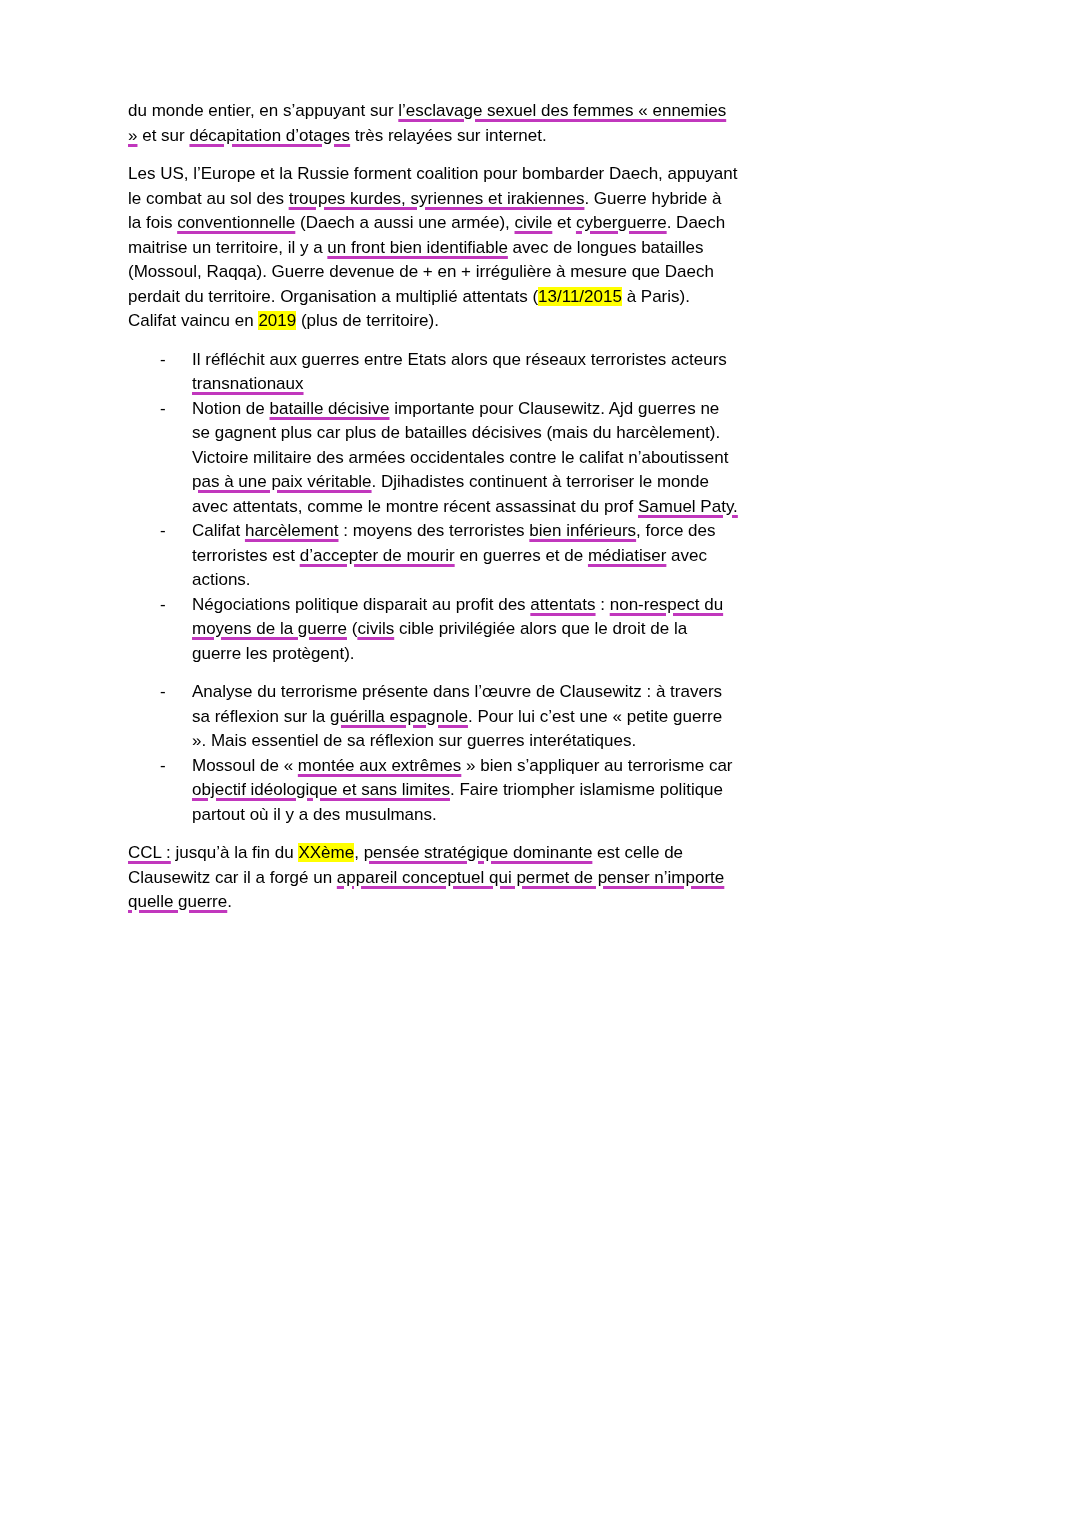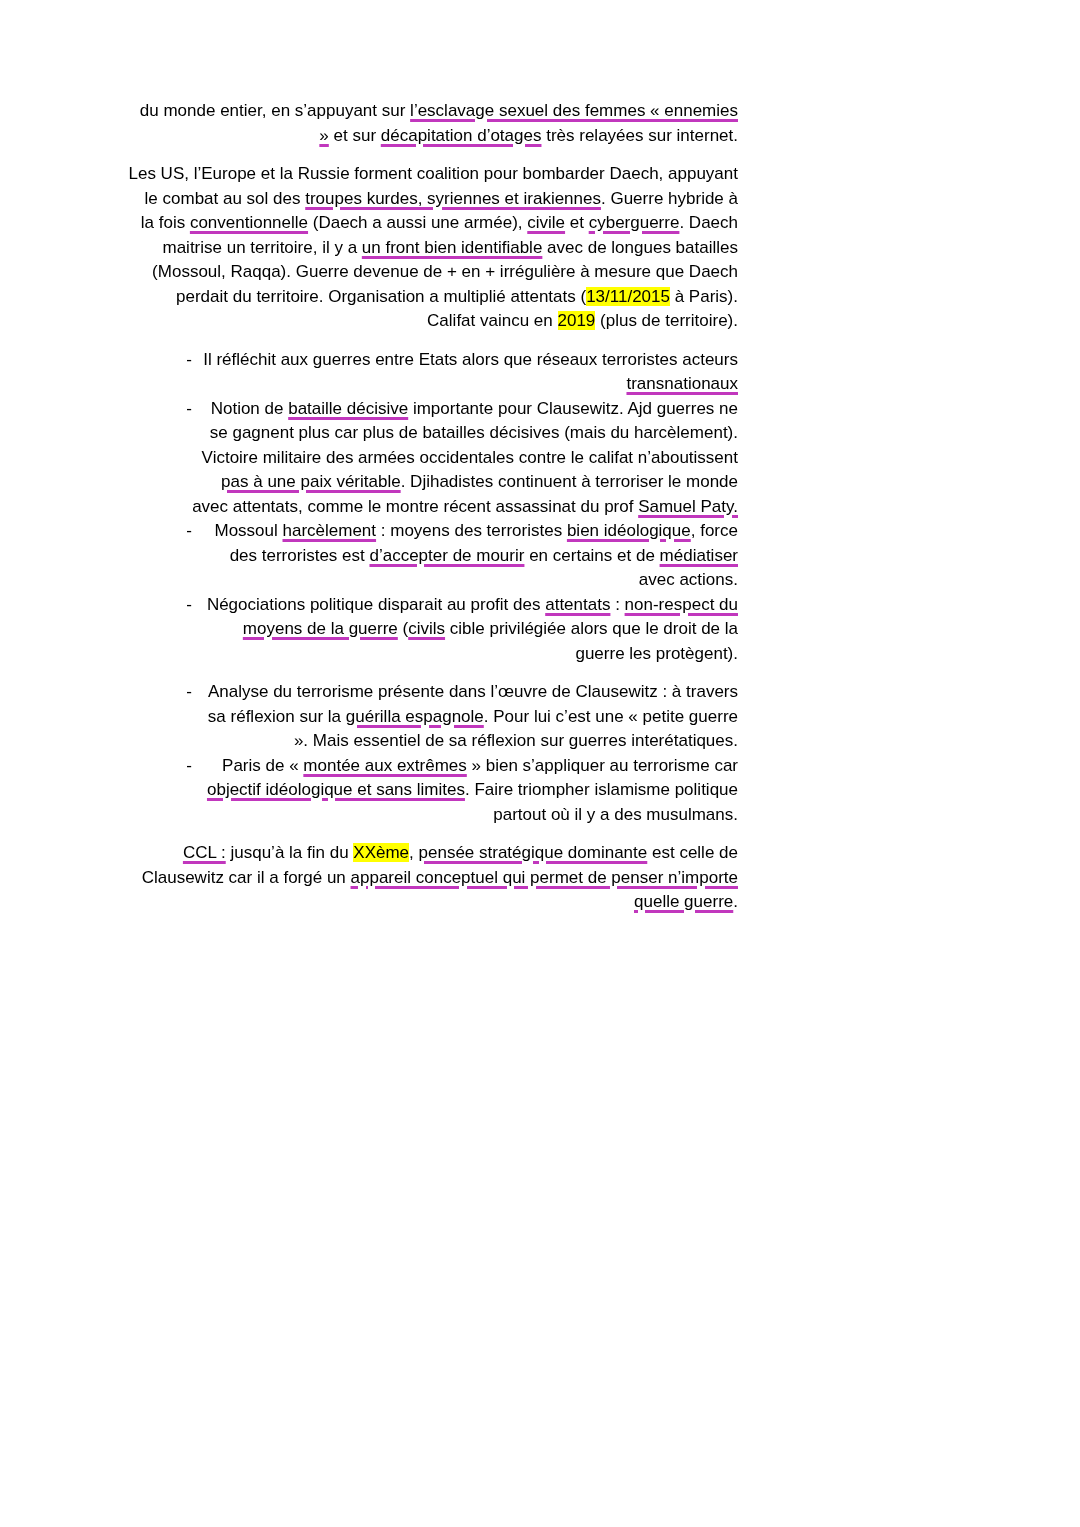--- a/index.html
+++ b/index.html
@@ -14,21 +14,20 @@
     color: var(--text, #000000);
     -webkit-font-smoothing: antialiased;
   }
   .page {
     box-sizing: border-box;
     width: 876px;
     min-height: 1527px;
     padding: 99px 138px 60px 128px;
     font-size: 17px;
     line-height: 24.5px;
-    text-align: right;
   }
   .para {
     margin: 0 0 14px 0;
   }
   ul.dash-list {
     list-style: none;
     margin: 0 0 14px 0;
     padding: 0;
   }
   ul.dash-list li {
@@ -68,35 +67,35 @@
     <li>
         <span class="marker">-</span>
         <div class="li-content"><span>Il réfléchit aux guerres entre Etats alors que réseaux terroristes acteurs </span><span class="u">transnationaux</span></div>
       </li>
     <li>
         <span class="marker">-</span>
         <div class="li-content"><span>Notion de </span><span class="u">bataille décisive</span><span> importante pour Clausewitz. Ajd guerres ne se gagnent plus car plus de batailles décisives (mais du harcèlement). Victoire militaire des armées occidentales contre le califat n’aboutissent </span><span class="u">pas à une paix véritable</span><span>. Djihadistes continuent à terroriser le monde avec attentats, comme le montre récent assassinat du prof </span><span class="u">Samuel Paty.</span></div>
       </li>
     <li>
         <span class="marker">-</span>
-        <div class="li-content"><span>Mossoul </span><span class="u">harcèlement</span><span> : moyens des terroristes </span><span class="u">bien idéologique</span><span>, force des terroristes est </span><span class="u">d’accepter de mourir</span><span> en certains et de </span><span class="u">médiatiser</span><span> avec actions.</span></div>
+        <div class="li-content"><span>Califat </span><span class="u">harcèlement</span><span> : moyens des terroristes </span><span class="u">bien inférieurs</span><span>, force des terroristes est </span><span class="u">d’accepter de mourir</span><span> en guerres et de </span><span class="u">médiatiser</span><span> avec actions.</span></div>
       </li>
     <li>
         <span class="marker">-</span>
         <div class="li-content"><span>Négociations politique disparait au profit des </span><span class="u">attentats</span><span> : </span><span class="u">non-respect du moyens de la guerre</span><span> (</span><span class="u">civils</span><span> cible privilégiée alors que le droit de la guerre les protègent).</span></div>
       </li>
   </ul>
 
 
   <ul class="dash-list">
     <li>
         <span class="marker">-</span>
         <div class="li-content"><span>Analyse du terrorisme présente dans l’œuvre de Clausewitz : à travers sa réflexion sur la </span><span class="u">guérilla espagnole</span><span>. Pour lui c’est une « petite guerre ». Mais essentiel de sa réflexion sur guerres interétatiques.</span></div>
       </li>
     <li>
         <span class="marker">-</span>
-        <div class="li-content"><span>Paris de « </span><span class="u">montée aux extrêmes</span><span> » bien s’appliquer au terrorisme car </span><span class="u">objectif idéologique et sans limites</span><span>. Faire triompher islamisme politique partout où il y a des musulmans.</span></div>
+        <div class="li-content"><span>Mossoul de « </span><span class="u">montée aux extrêmes</span><span> » bien s’appliquer au terrorisme car </span><span class="u">objectif idéologique et sans limites</span><span>. Faire triompher islamisme politique partout où il y a des musulmans.</span></div>
       </li>
   </ul>
 
   <p class="para"><span class="u">CCL :</span><span> jusqu’à la fin du </span><span class="hl">XXème</span><span>, </span><span class="u">pensée stratégique dominante</span><span> est celle de Clausewitz car il a forgé un </span><span class="u">appareil conceptuel qui permet de penser n’importe quelle guerre</span><span>.</span></p>
 
 </div>
 
 </body></html>

